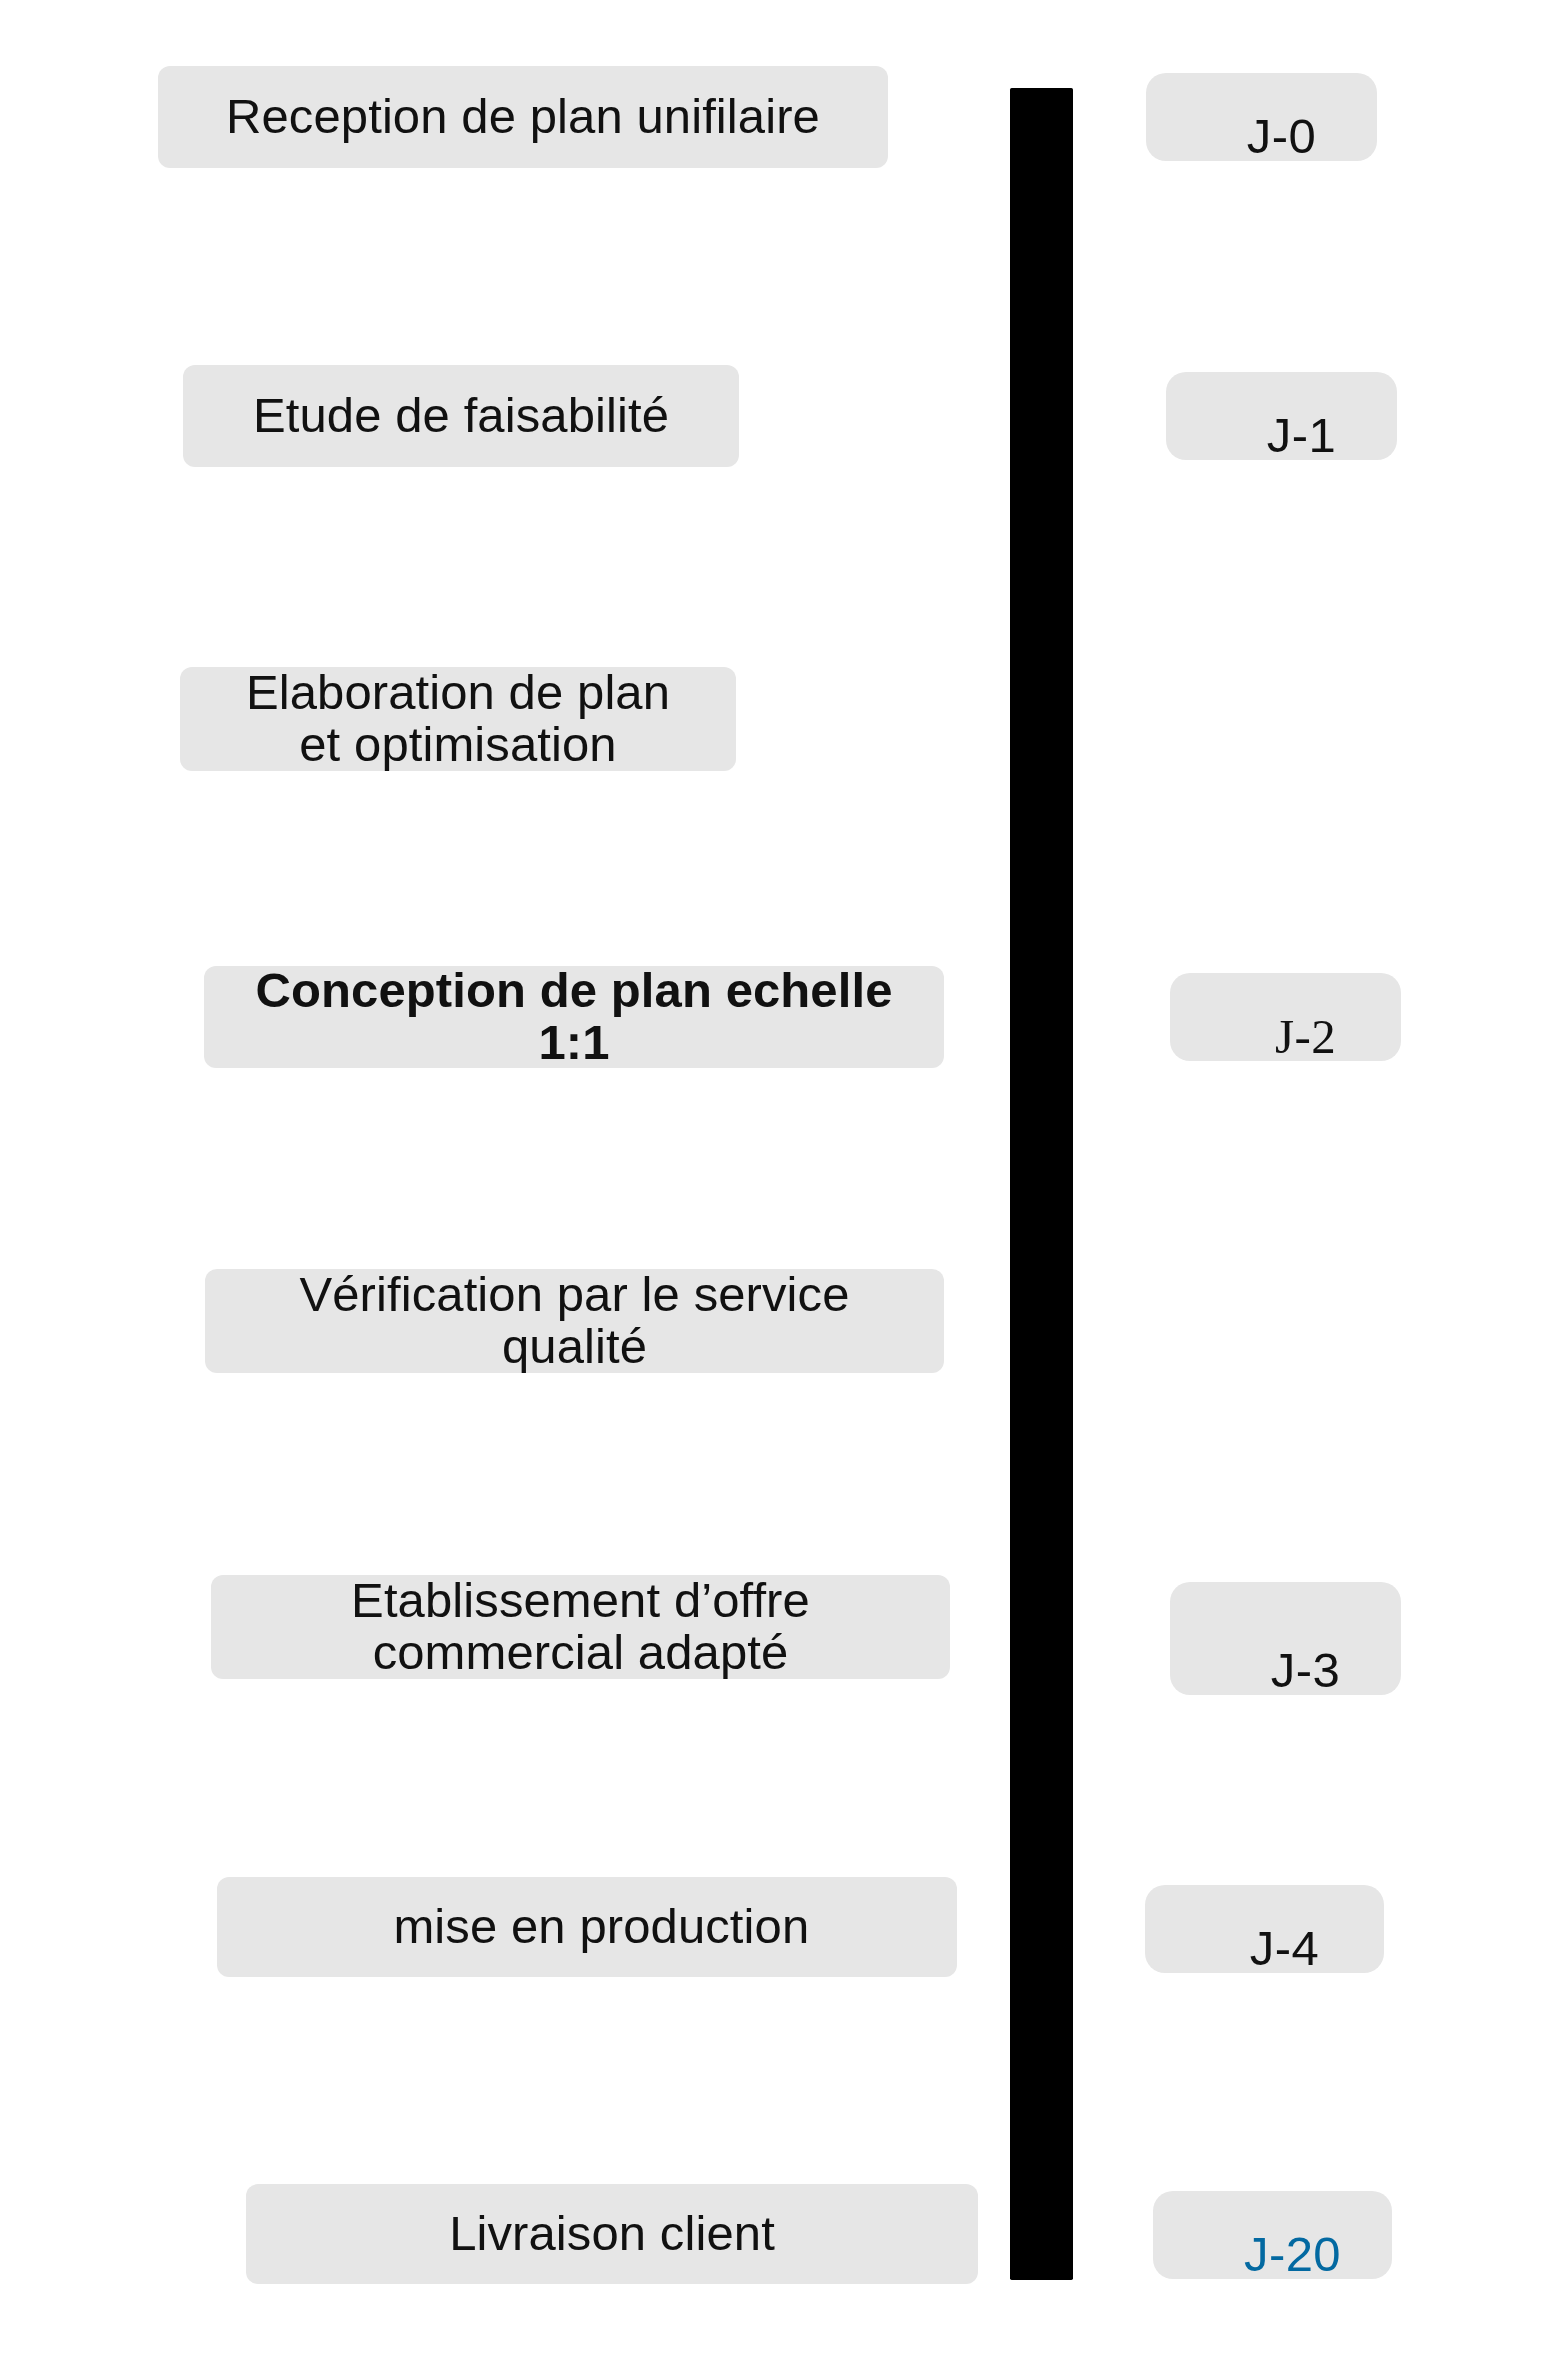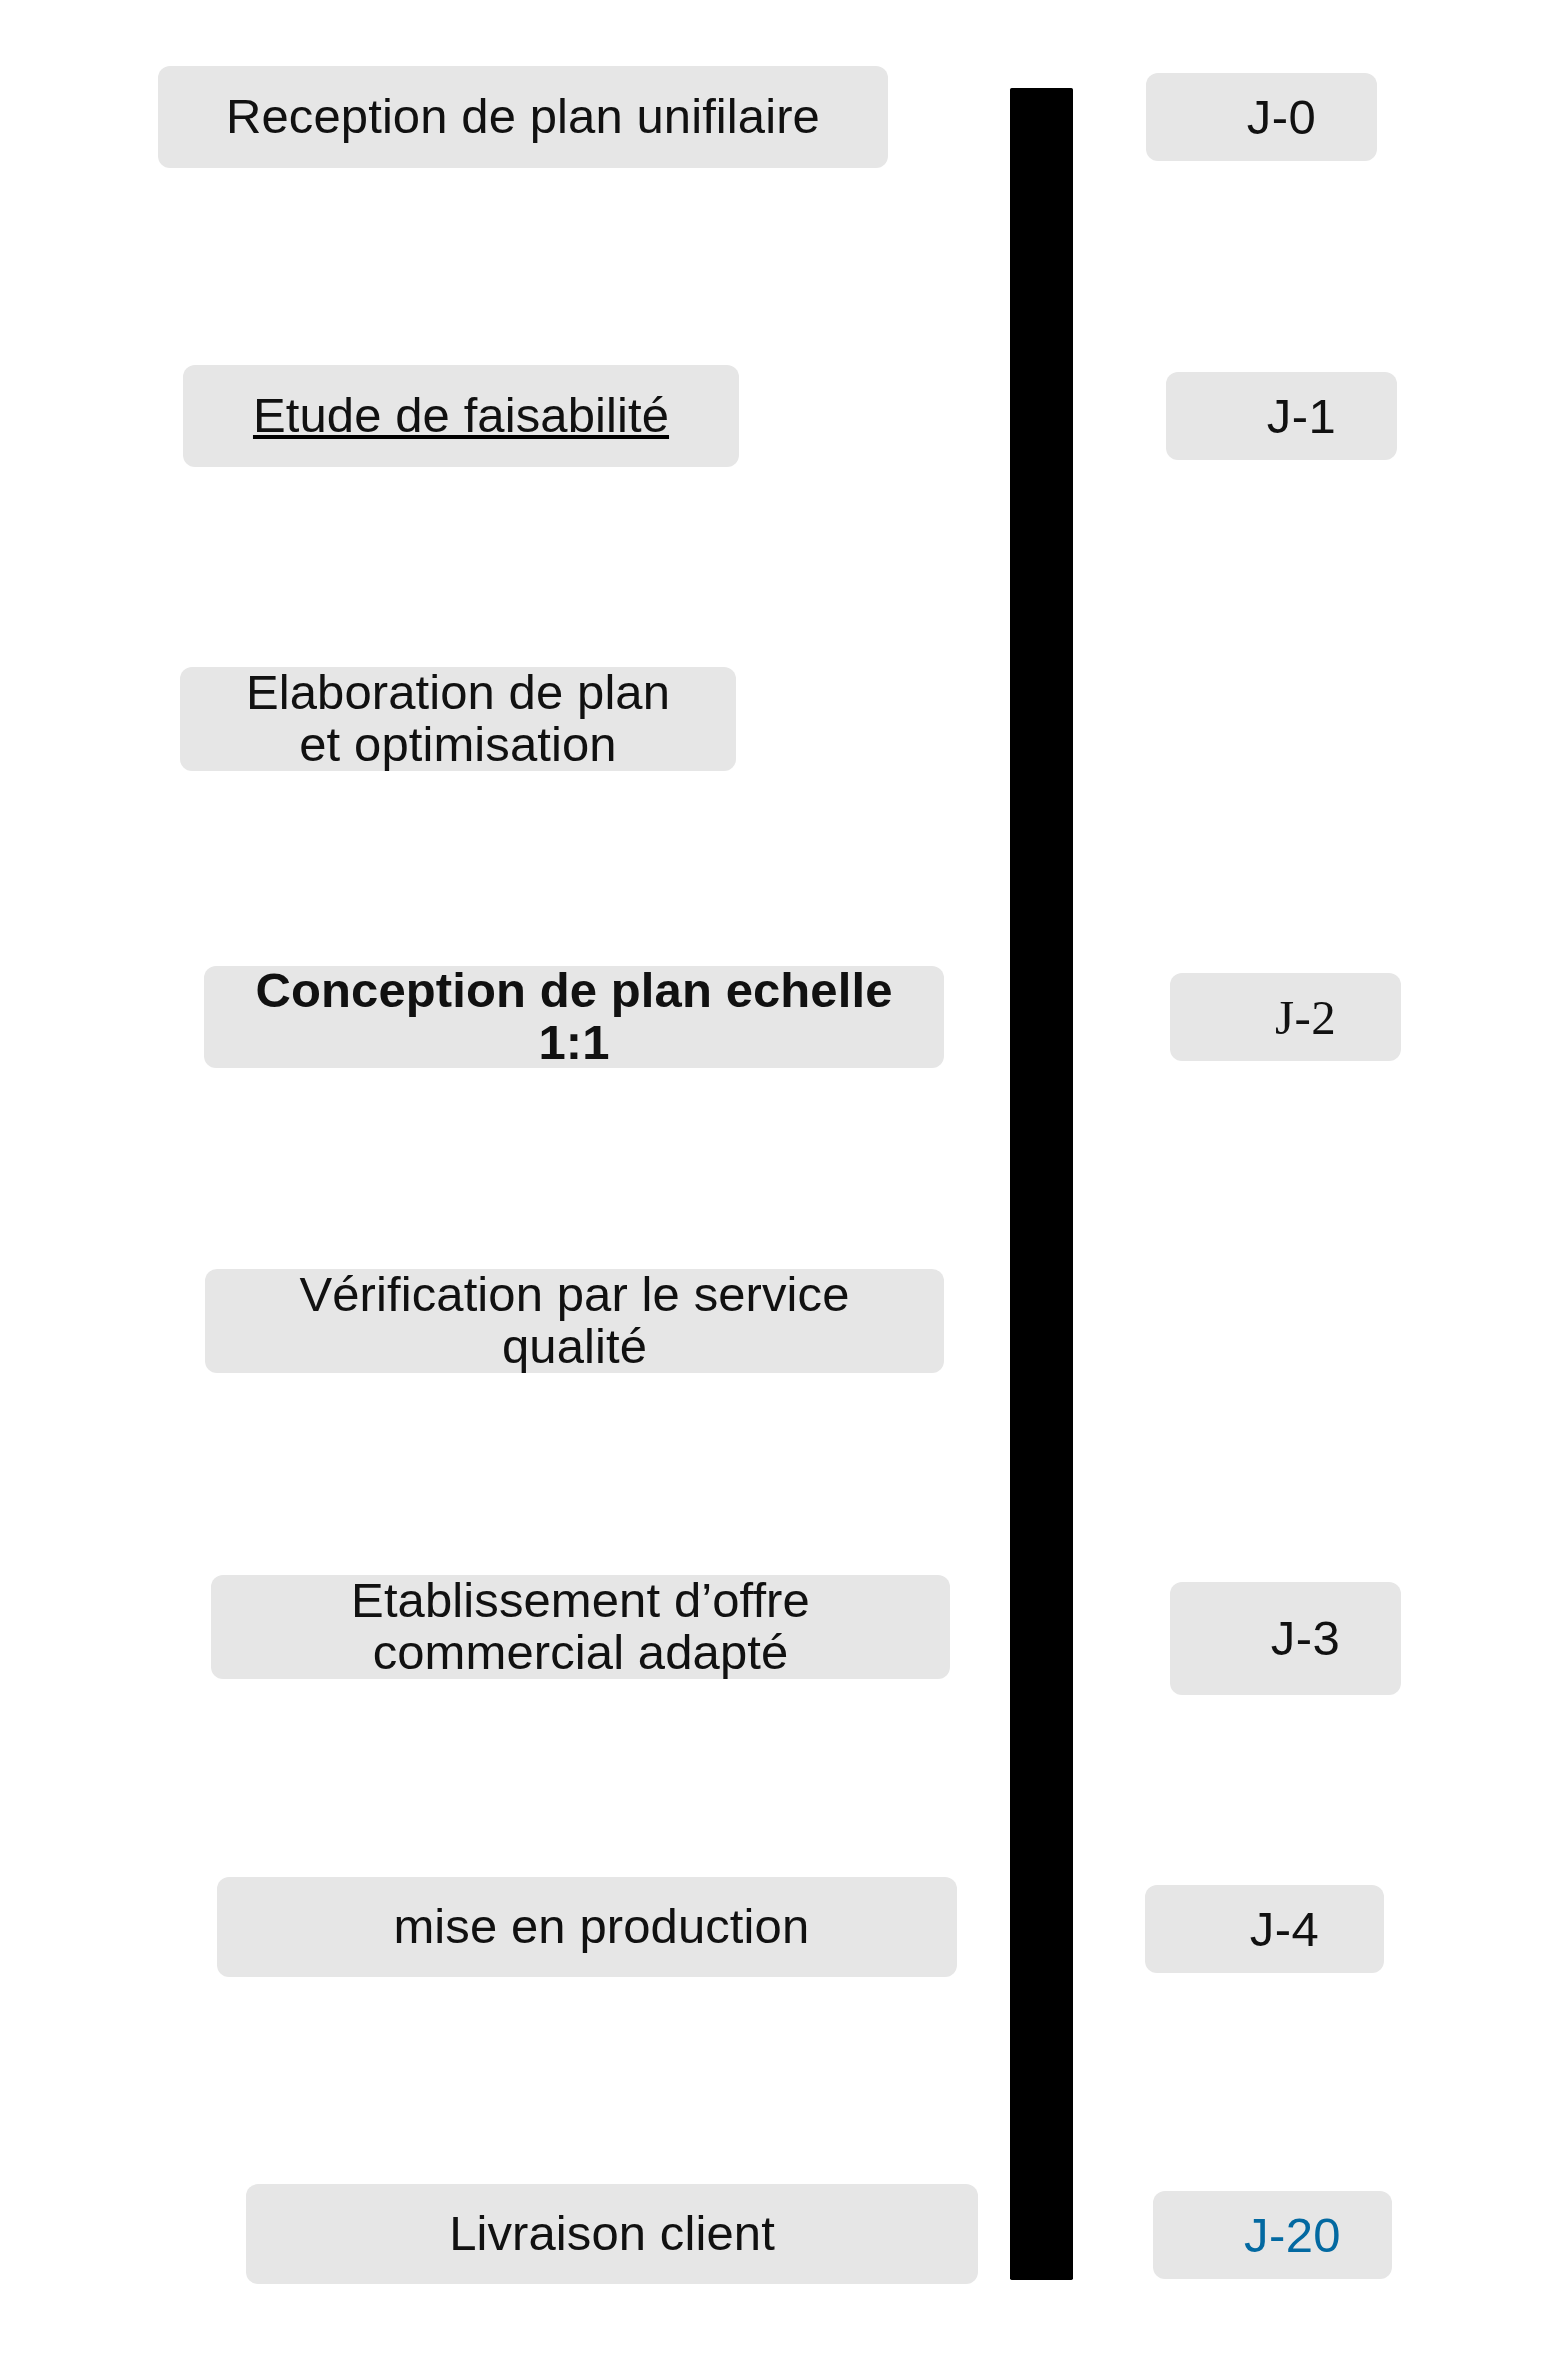--- a/index.html
+++ b/index.html
@@ -45,23 +45,23 @@
     text-align: center;
     letter-spacing: 0.1px;
     white-space: pre-line;
     font-weight: 400;
   }
 
   
   .day-badge {
     position: absolute;
     background: #e6e6e6;
-    border-radius: 12px;
+    border-radius: 20px;
     display: flex;
-    align-items: center;
+    align-items: flex-end;
     justify-content: center;
     box-sizing: border-box;
     padding-left: 40px;
   }
   .day-label {
     color: #111111;
     font-size: 49px;
     line-height: 1;
     text-align: center;
     font-weight: 400;
@@ -75,21 +75,21 @@
 
   <div class="timeline-axis" id="axis" style="left: 1010px; top: 88px; width: 63px; height: 2192px; background: rgb(0, 0, 0);"></div>
 
   <div id="steps-layer">
       <div class="step-box" style="left: 158px; top: 66px; width: 730px; height: 102px; background: rgb(230, 230, 230);">
         <span class="step-label" style="color: rgb(17, 17, 17);">Reception de plan unifilaire</span>
       </div>
       <div class="day-badge" style="left: 1146px; top: 73px; width: 231px; height: 88px; background: rgb(230, 230, 230);">
         <span class="day-label" style="color: rgb(17, 17, 17);">J-0</span>
       </div>
-      <div class="step-box" style="left: 183px; top: 365px; width: 556px; height: 102px; background: rgb(230, 230, 230); text-decoration: underline;">
+      <div class="step-box" style="left: 183px; top: 365px; width: 556px; height: 102px; background: rgb(230, 230, 230);">
         <span class="step-label" style="color: rgb(17, 17, 17);">Etude de faisabilité</span>
       </div>
       <div class="day-badge" style="left: 1166px; top: 372px; width: 231px; height: 88px; background: rgb(230, 230, 230);">
         <span class="day-label" style="color: rgb(17, 17, 17);">J-1</span>
       </div>
       <div class="step-box" style="left: 180px; top: 667px; width: 556px; height: 104px; background: rgb(230, 230, 230);">
         <span class="step-label" style="color: rgb(17, 17, 17);">Elaboration de plan
 et optimisation</span>
       </div>
       <div class="step-box" style="left: 204px; top: 966px; width: 740px; height: 102px; background: rgb(230, 230, 230);">

